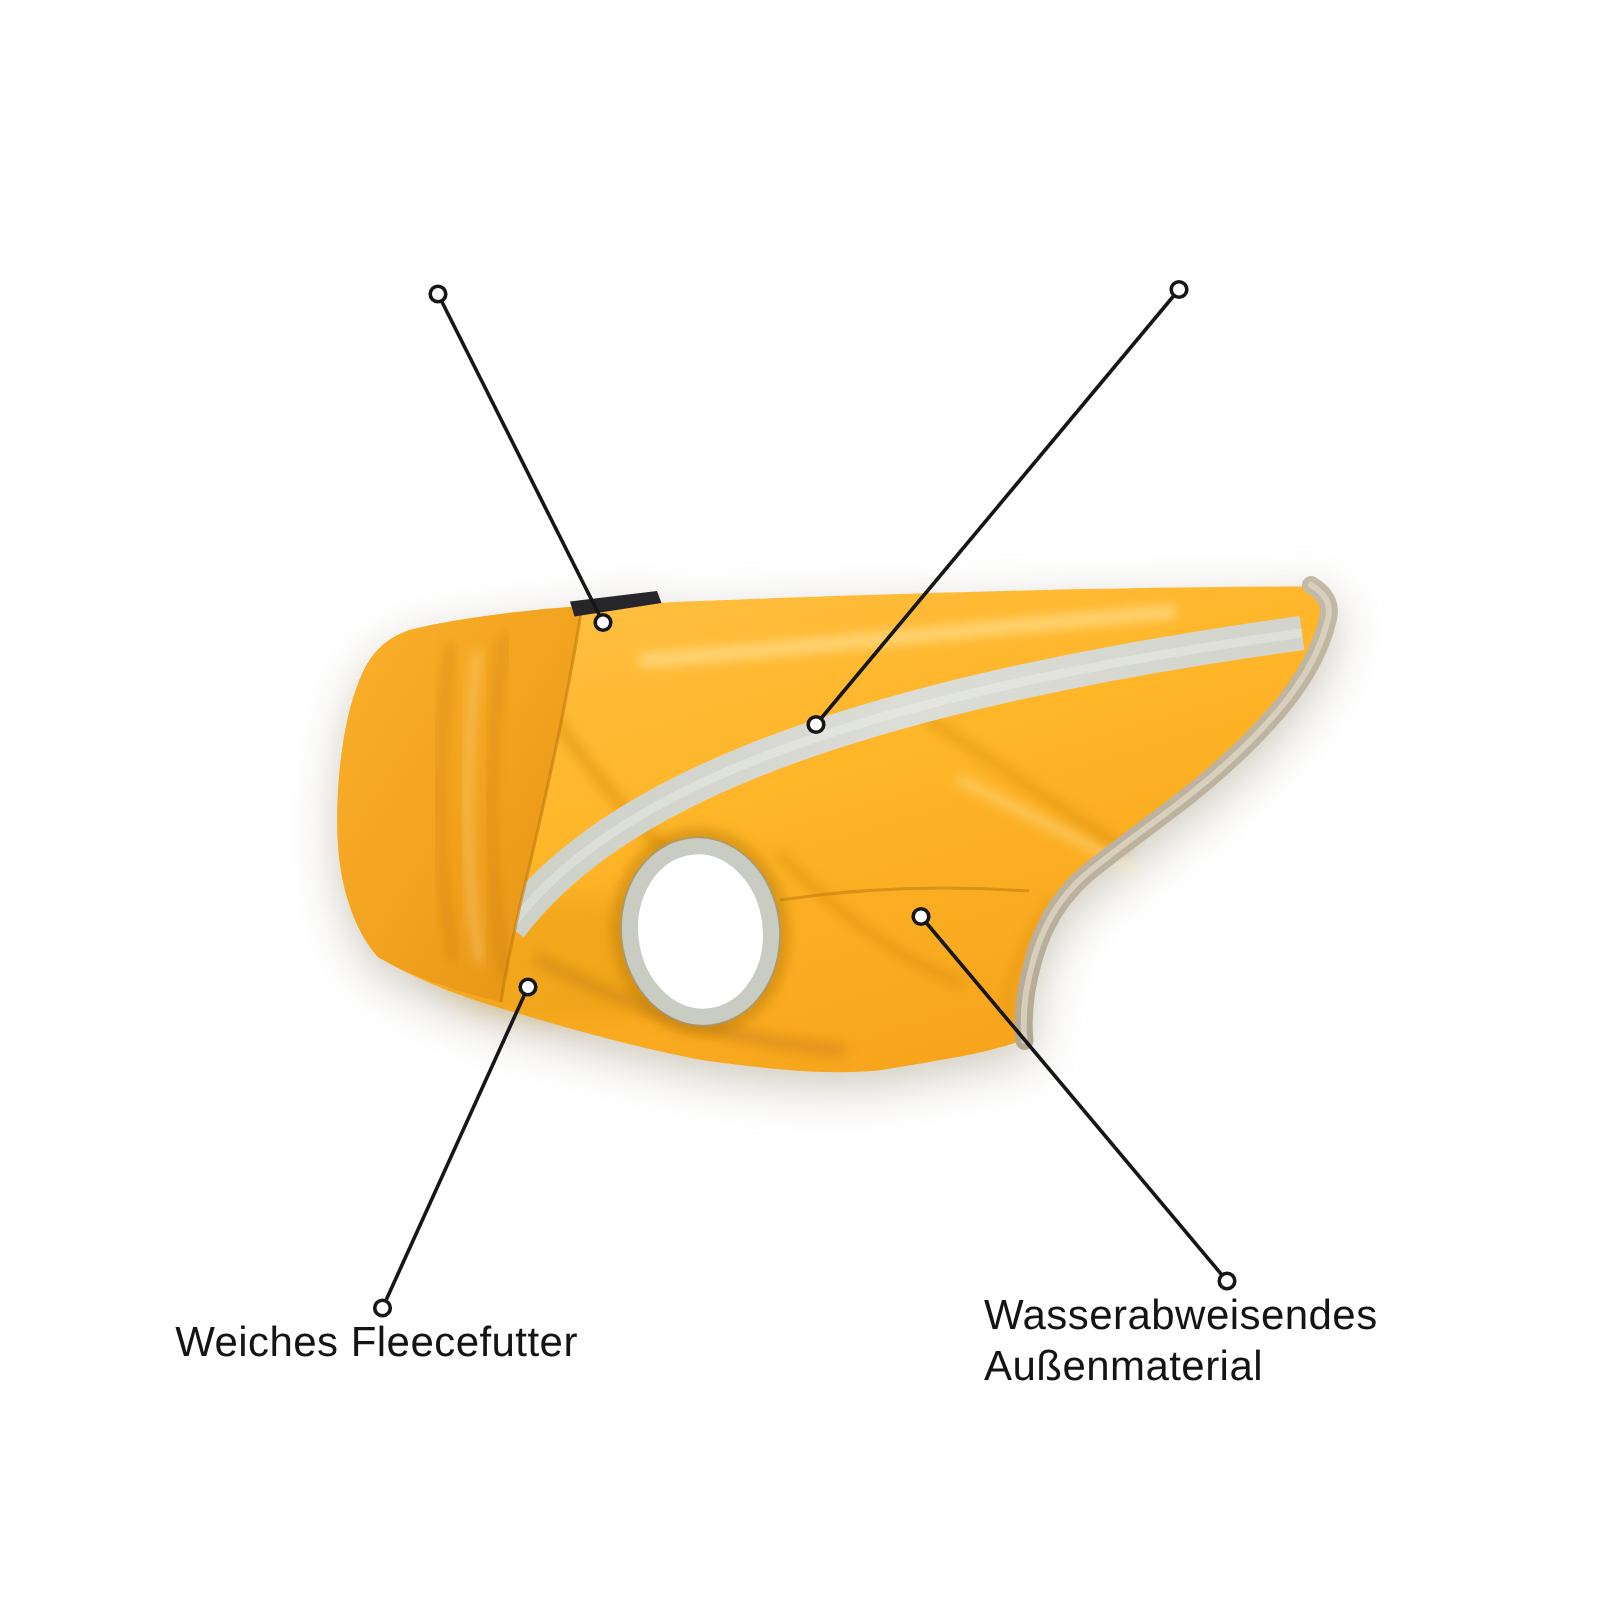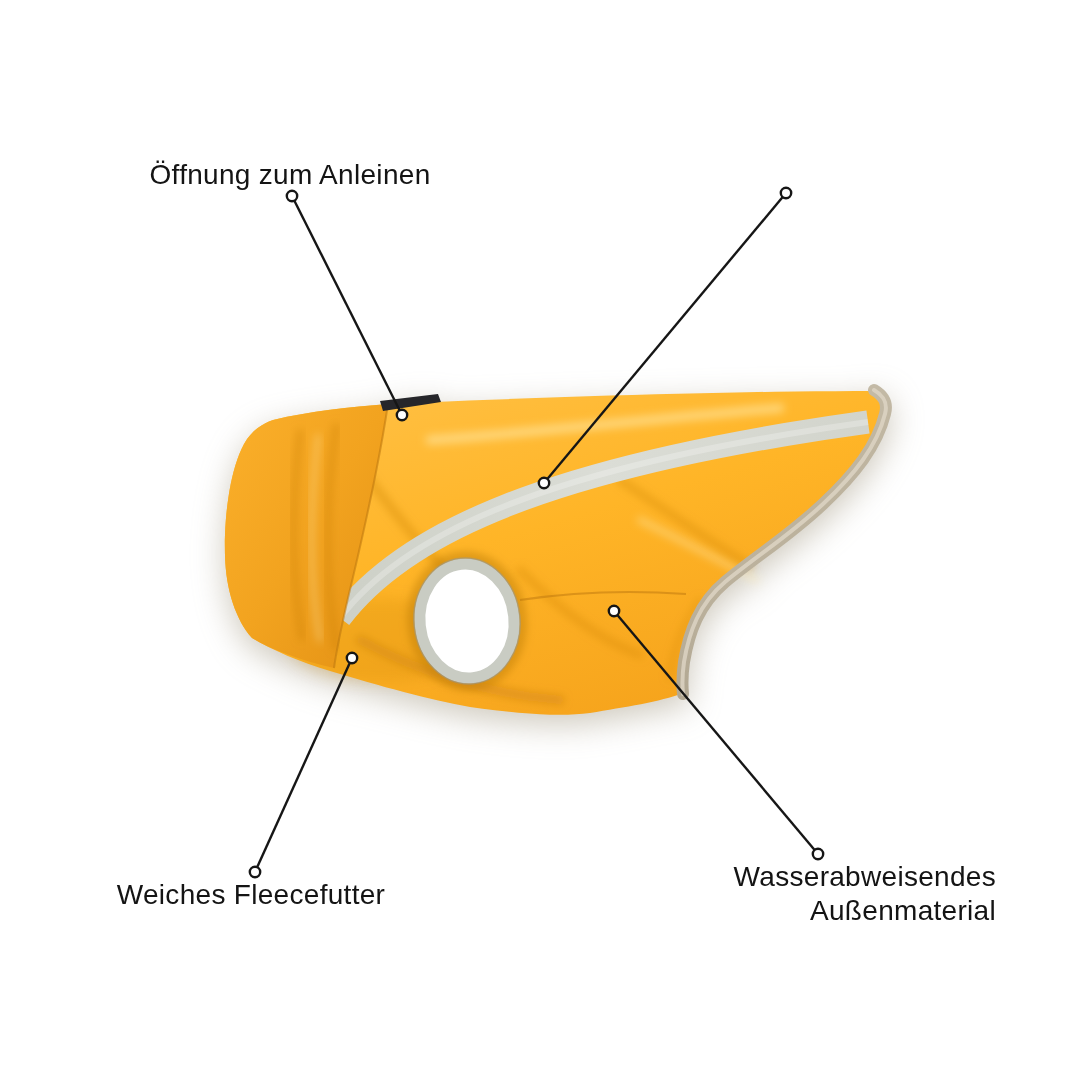--- a/index.html
+++ b/index.html
@@ -21,21 +21,21 @@
     color: #141414;
     font-size: 28px;
     font-weight: 500;
     letter-spacing: 0.3px;
     line-height: 34px;
     white-space: nowrap;
   }
   .callout.centered { transform: translateX(-50%); }
   .callout.wrap {
     white-space: normal;
-    text-align: right;
+    text-align: left;
     width: 340px;
   }
 </style>
 </head>
 <body>
 
 <div class="canvas">
 
   <svg class="jacket-svg" viewBox="0 0 1080 1080" aria-hidden="true">
     <defs>
@@ -149,20 +149,19 @@
         <circle cx="255" cy="872" r="5.2"></circle>
       </g>
       <g>
         <line x1="614" y1="611" x2="818" y2="854"></line>
         <circle cx="614" cy="611" r="5.2"></circle>
         <circle cx="818" cy="854" r="5.2"></circle>
       </g>
     </g>
   </svg>
 
-  <div class="callout centered" style="left:290px; top:158px;">Öffnung zum Anleinen</div>
 
 
   <div class="callout centered" style="left:251px; top:878px;">Weiches Fleecefutter</div>
 
   <div class="callout wrap" style="left:656px; top:860px;">Wasserabweisendes Außenmaterial</div>
 
 </div>
 
 </body></html>

